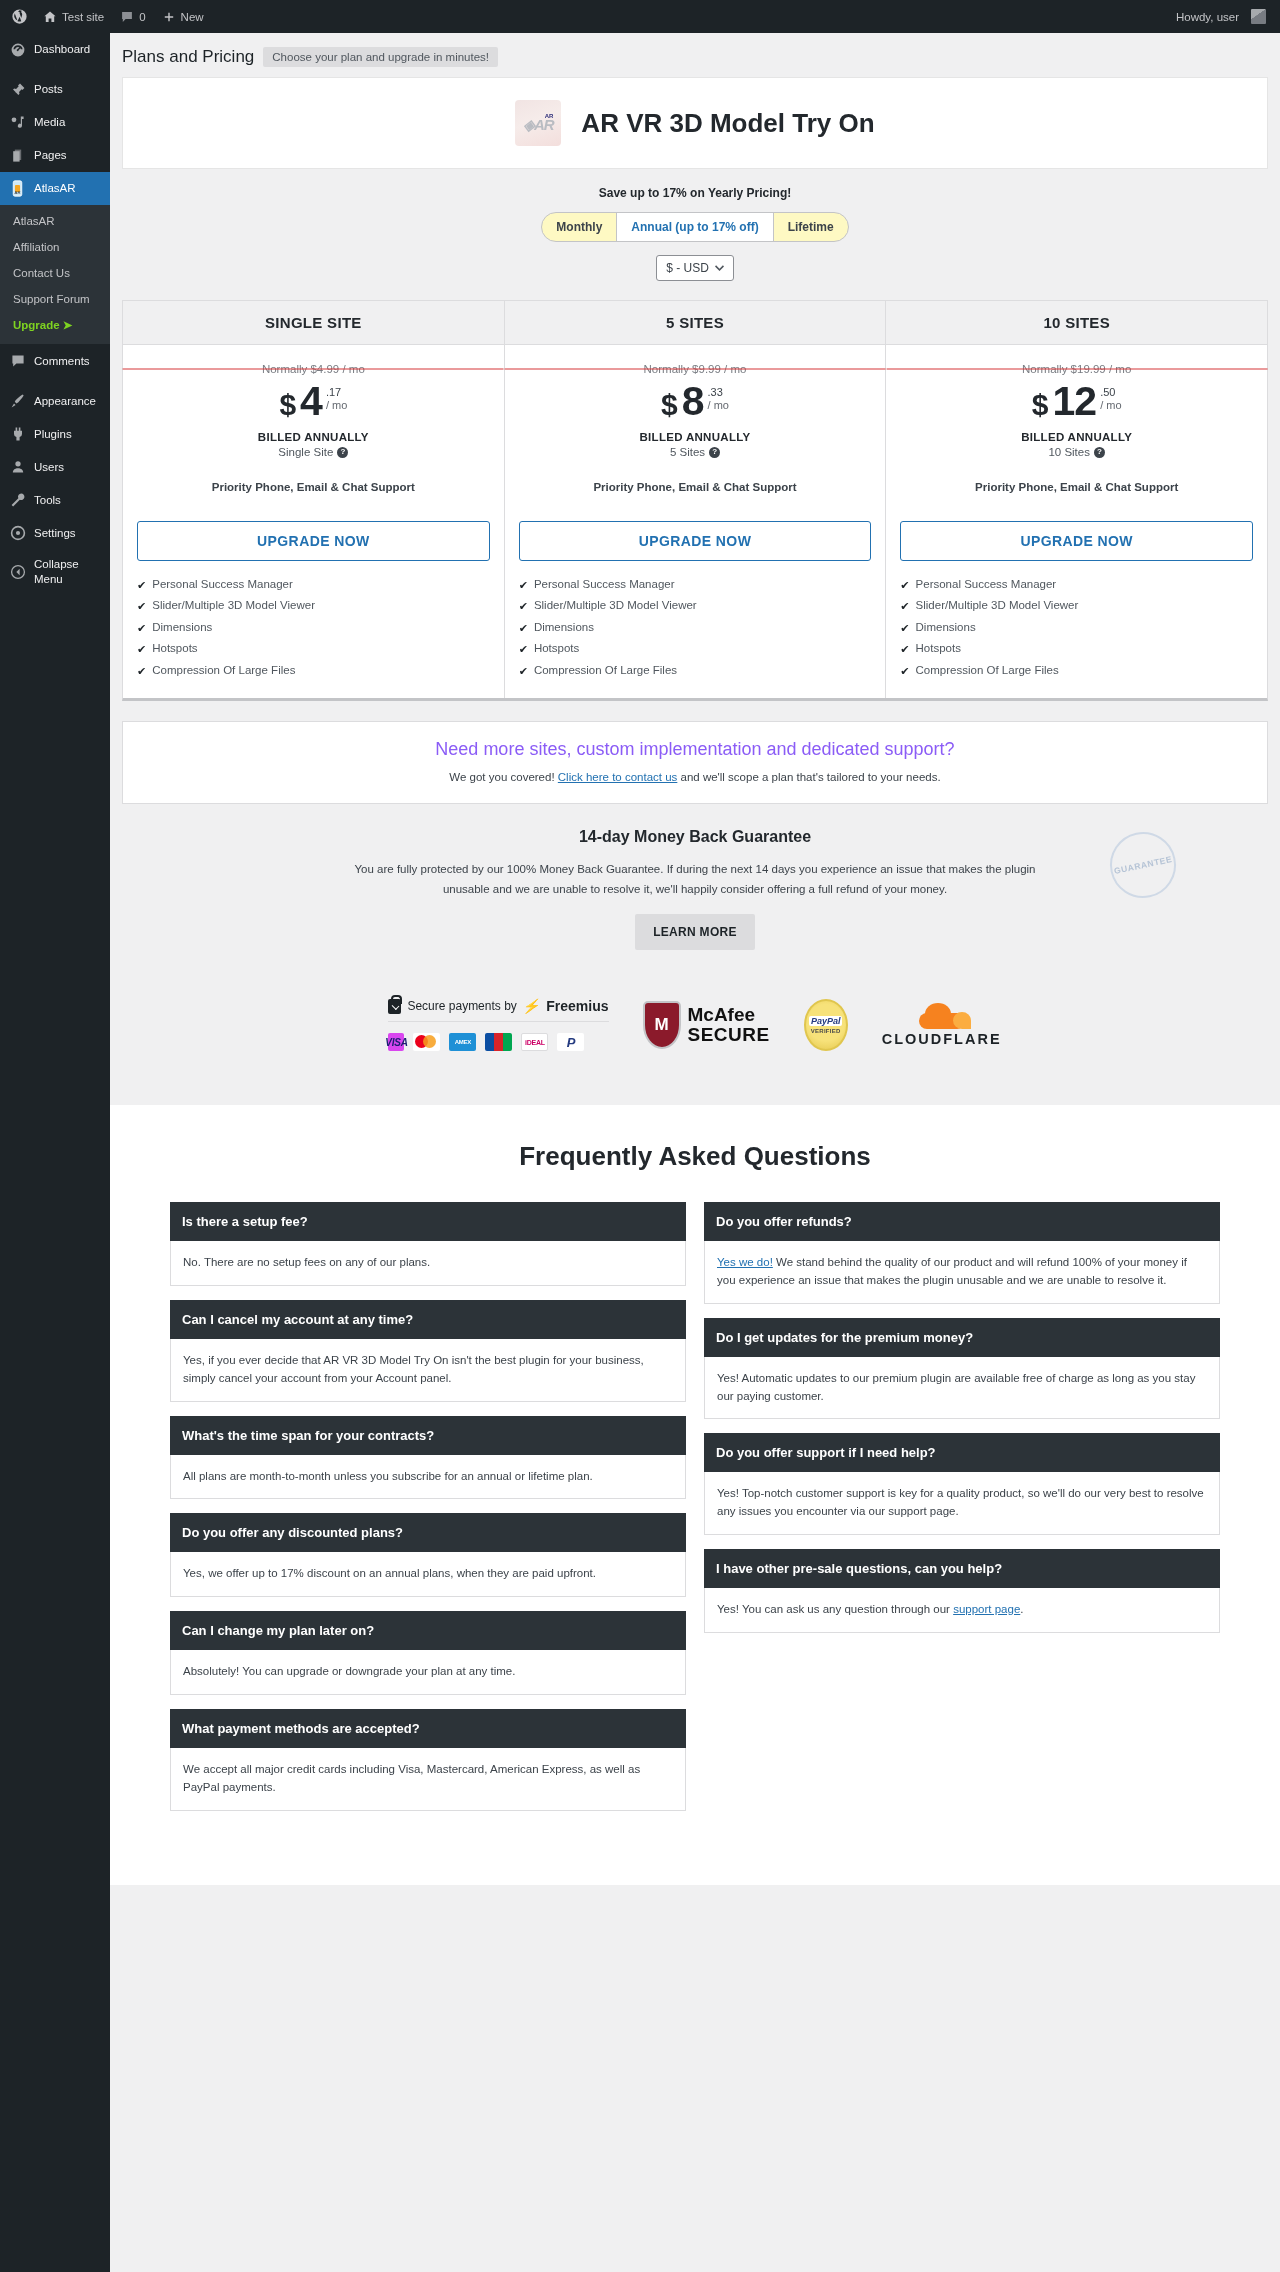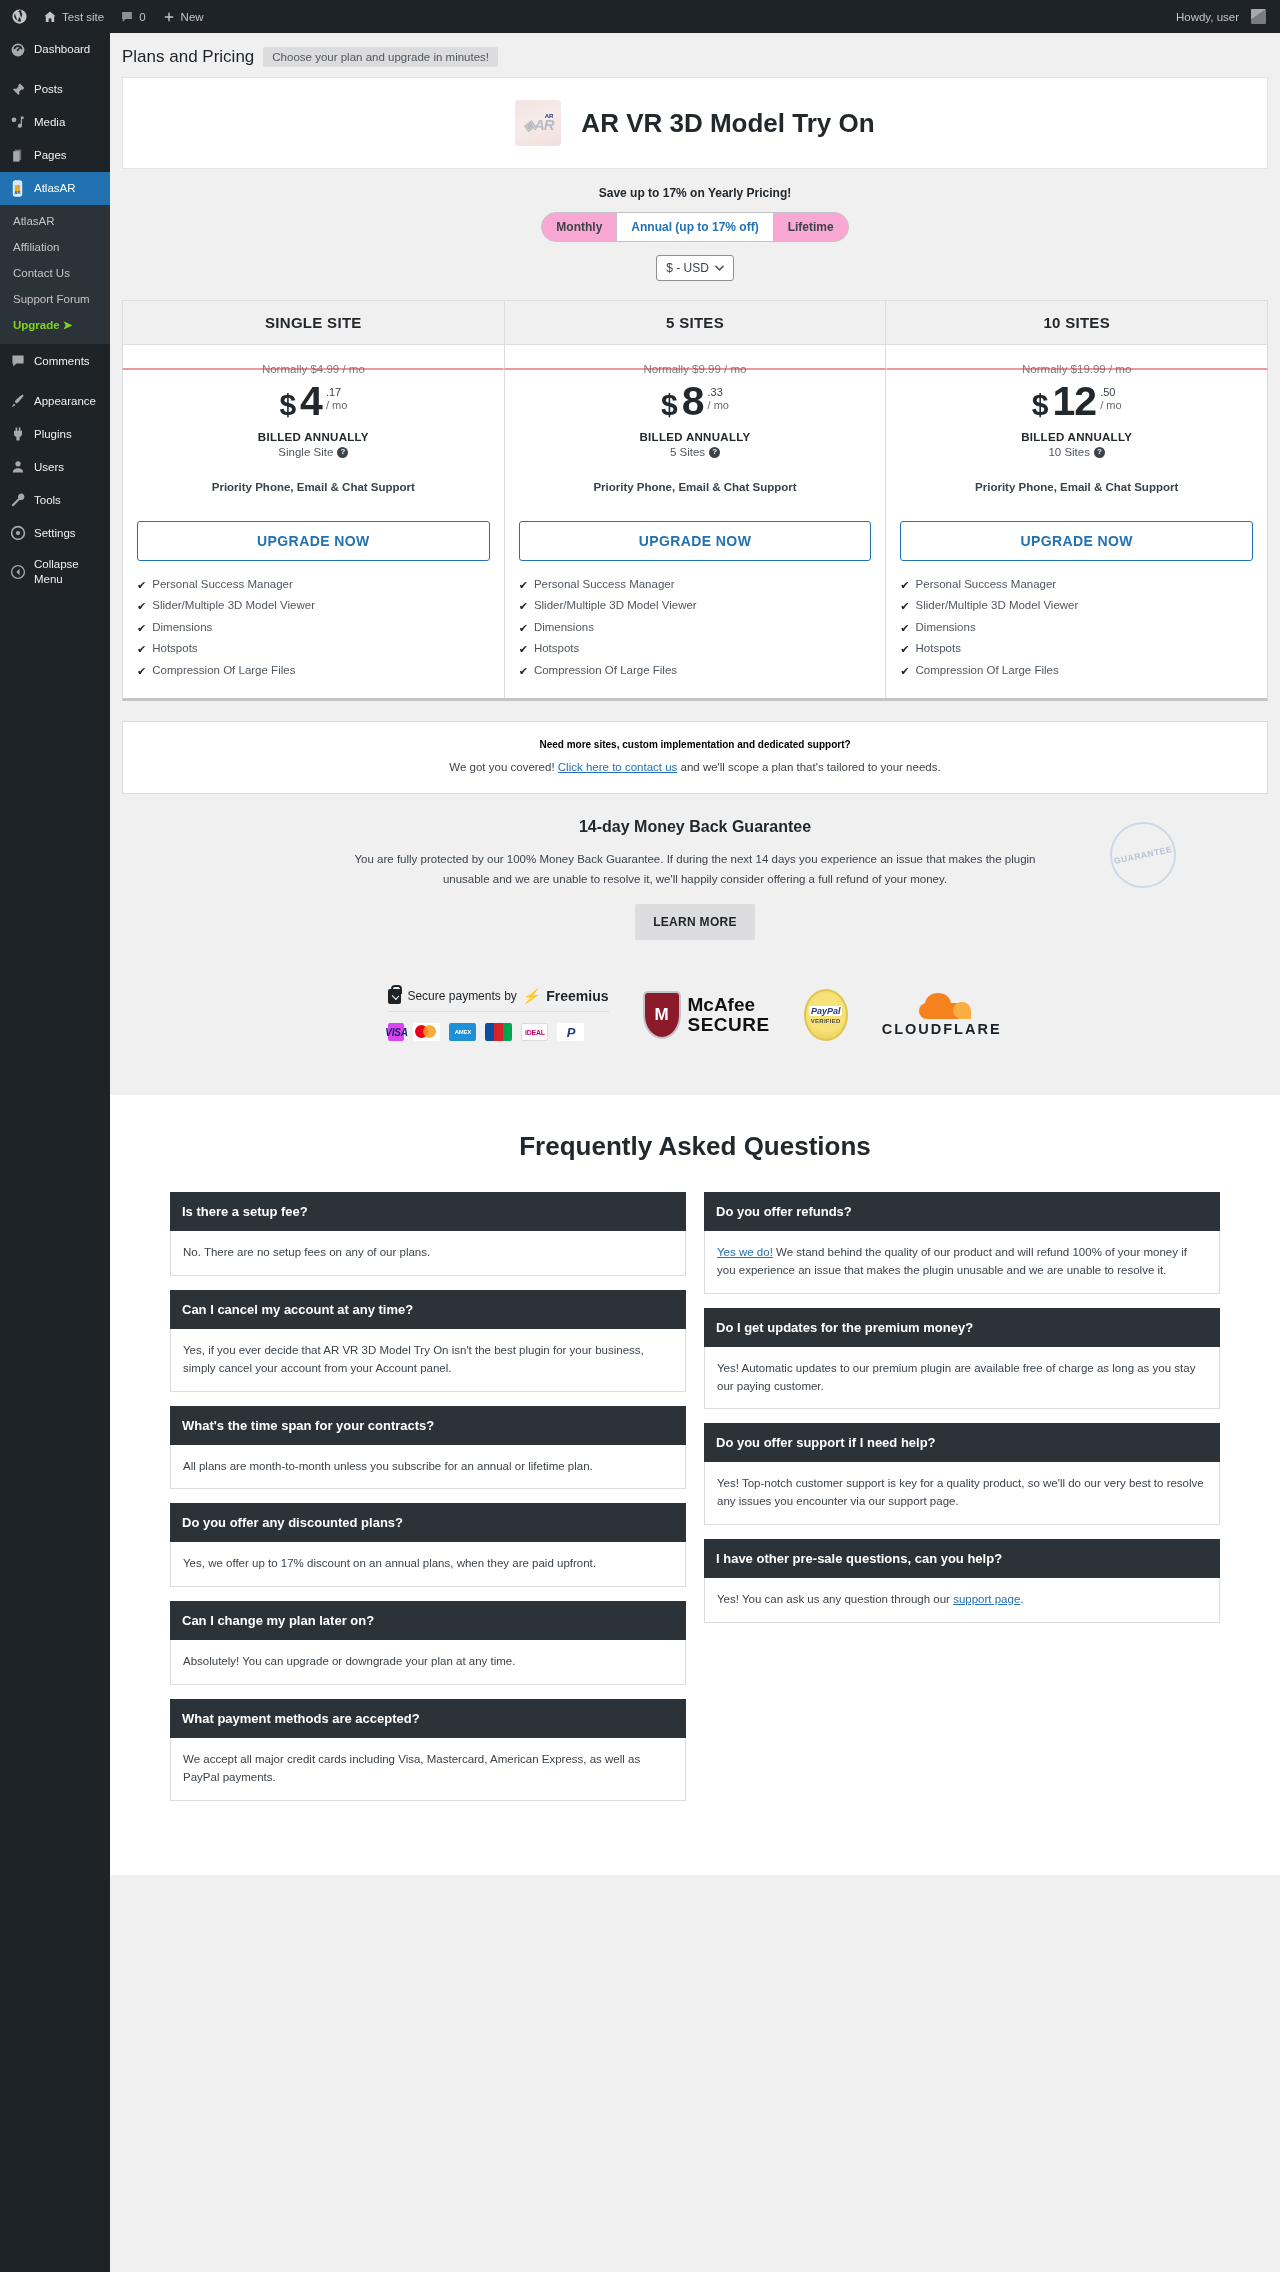--- a/index.html
+++ b/index.html
@@ -111,21 +111,21 @@
   .product-name { font-size: 26px; font-weight: bold; color: #23282d; }
 
   .save-line {
     text-align: center; font-size: 12px; font-weight: bold;
     color: #23282d; padding: 17px 0 12px 0;
   }
 
   .cycles { display: flex; justify-content: center; }
   .cycle-group {
     display: inline-flex; border: 1px solid #c3c4c7;
-    border-radius: 16px; overflow: hidden; background: #f9a8d4;
+    border-radius: 16px; overflow: hidden; background: #fef9c3;
   }
   .cycle {
     padding: 7px 14px; font-size: 12px; font-weight: bold;
     color: #3c434a; border-right: 1px solid #c3c4c7;
     background: transparent;
   }
   .cycle:last-child { border-right: none; }
   .cycle.active { background: #fff; color: #2271b1; }
 
   .currency-row { display: flex; justify-content: center; padding: 13px 0 13px 0; }
@@ -195,21 +195,21 @@
     display: flex; align-items: flex-start; gap: 6px;
     font-size: 11.5px; color: #50575e; padding: 3px 0;
   }
   .feature .chk { color: #1d2327; font-size: 11px; line-height: 1.4; }
 
   
   .needmore {
     background: #fff; border: 1px solid #dcdcde;
     margin-top: 20px; padding: 17px 20px 20px 20px; text-align: center;
   }
-  .needmore h3 { font-size: 10px; font-weight: bold; color: #000000; }
+  .needmore h3 { font-size: 18px; font-weight: normal; color: #8b5cf6; }
   .needmore p { font-size: 11.5px; color: #3c434a; margin-top: 11px; }
   a.link { color: #2271b1; text-decoration: underline; }
 
   
   .guarantee { position: relative; text-align: center; padding: 24px 0 8px 0; }
   .guarantee h3 { font-size: 16px; font-weight: bold; color: #23282d; }
   .guarantee p {
     font-size: 11.5px; color: #3c434a; line-height: 1.75;
     max-width: 700px; margin: 13px auto 0 auto;
   }

